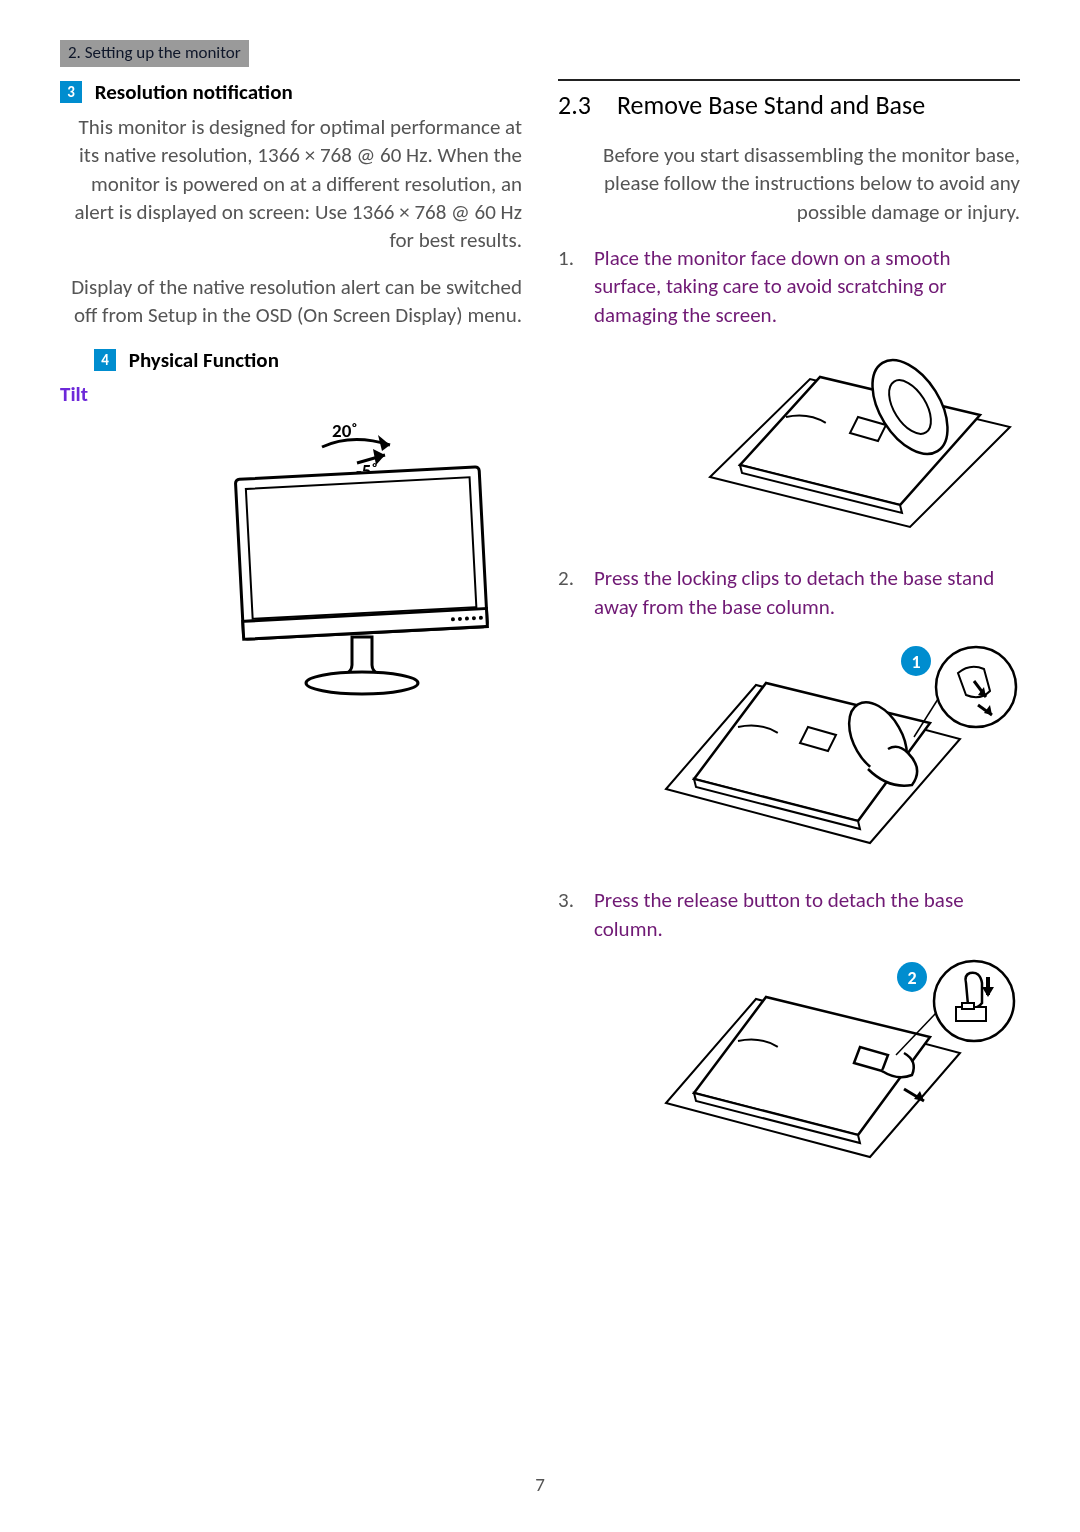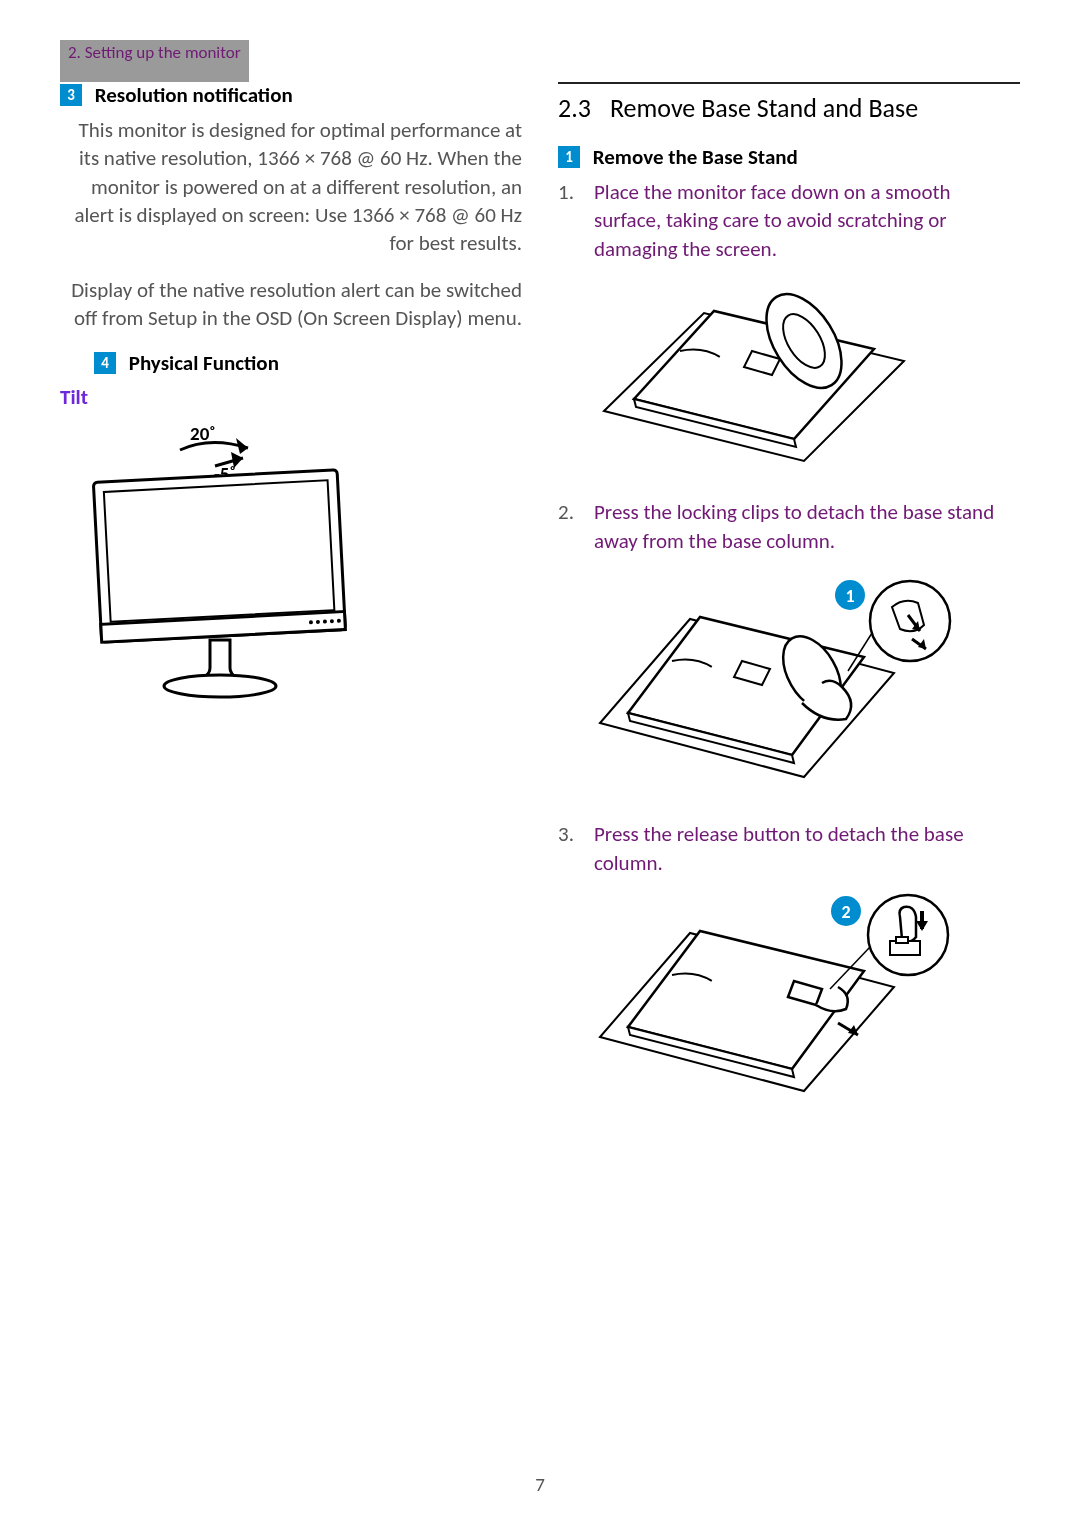--- a/index.html
+++ b/index.html
@@ -9,24 +9,24 @@
     color: #333;
     width: 1080px;
     height: 1532px;
     background: #fff;
     position: relative;
     padding: 38px 60px 0 60px;
   }
   .header-tab {
     display: inline-block;
     background: #9a9a9a;
-    color: #701a75;
+    color: #0f172a;
     font-size: 17px;
-    padding: 2px 8px 19px 8px;
-    margin-bottom: 0;
+    padding: 2px 8px 4px 8px;
+    margin-bottom: 12px;
   }
   .columns {
     display: flex;
     gap: 36px;
   }
   .col {
     flex: 1;
     min-width: 0;
   }
   .num-badge {
@@ -66,21 +66,21 @@
     border: 0;
     border-top: 2px solid #222;
     margin-bottom: 8px;
   }
   .section-title {
     font-size: 26px;
     font-weight: 400;
     color: #000;
     margin-bottom: 20px;
     display: flex;
-    gap: 19px;
+    gap: 26px;
   }
   .section-num {
     font-weight: 400;
   }
   .ol {
     list-style: none;
     counter-reset: step;
   }
   .ol > li {
     counter-increment: step;
@@ -91,21 +91,21 @@
     margin-bottom: 6px;
     font-size: 21px;
   }
   .ol > li::before {
     content: counter(step) ".";
     position: absolute;
     left: 0;
     color: #555;
   }
   .fig {
-    text-align: left;
+    text-align: right;
     margin: 8px 0 20px 0;
   }
   .fig svg { display: inline-block; }
   .pagenum {
     position: absolute;
     bottom: 36px;
     left: 0; right: 0;
     text-align: center;
     color: #555;
     font-size: 19px;
@@ -174,24 +174,21 @@
     </div>
   </div>
 
   <div class="col">
     <hr class="section-rule">
     <div class="section-title">
       <span class="section-num">2.3</span>
       <span>Remove Base Stand and Base</span>
     </div>
 
-    <div class="subhead">
-      <span class="num-badge">1</span>
-      <span>Remove the Base Stand</span>
-    </div>
+    <p class="para">Before you start disassembling the monitor base, please follow the instructions below to avoid any possible damage or injury.</p>
 
     <ol class="ol">
       <li><span>Place the monitor face down on a smooth surface, taking care to avoid scratching or damaging the screen.</span>
         <div class="fig">
           <svg width="320" height="200" viewBox="0 0 320 200">
 
             <polygon points="10,140 210,190 310,90 110,42" fill="#fff" stroke="#000" stroke-width="2"></polygon>
 
             <polygon points="40,128 200,168 280,78 120,40" fill="#fff" stroke="#000" stroke-width="2.5"></polygon>
             <polygon points="40,128 200,168 202,176 42,136" fill="#fff" stroke="#000" stroke-width="2"></polygon>

